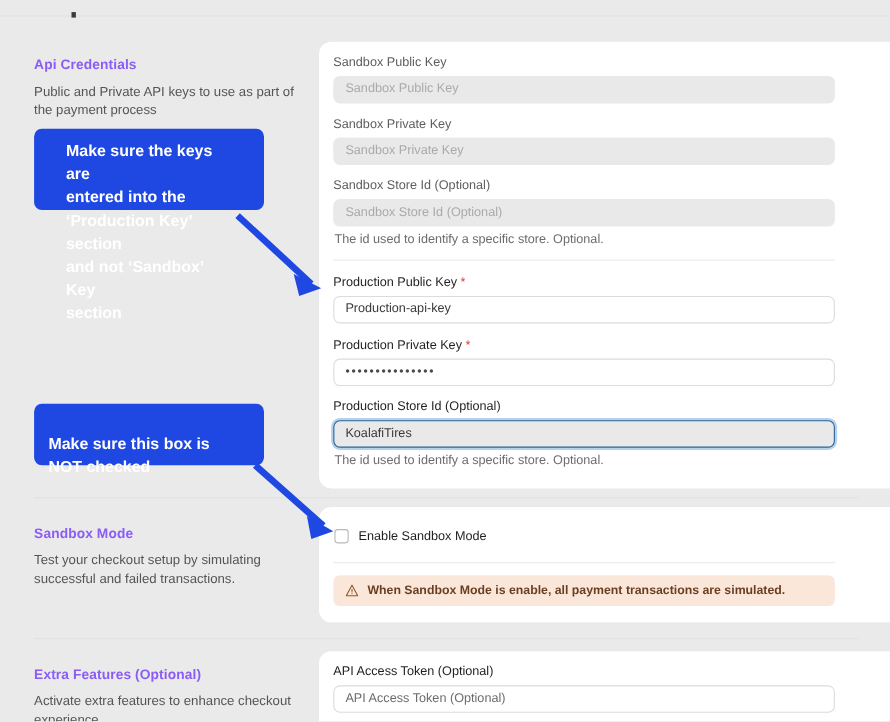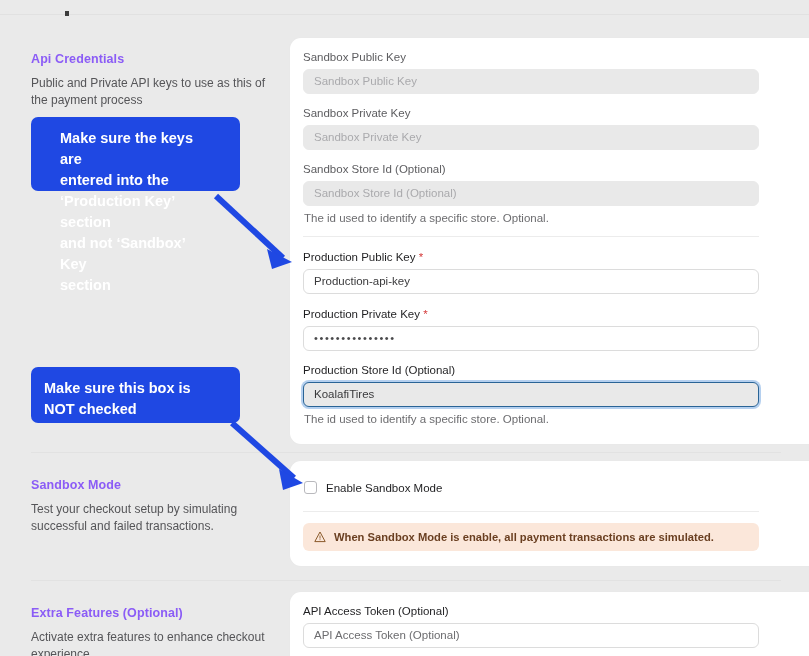--- a/index.html
+++ b/index.html
@@ -170,21 +170,21 @@
 <body>
 
 <div id="root">
 
   <div class="top-divider"></div>
   <div class="top-dot"></div>
 
   <div class="section" style="top:0;">
     <div class="sec-label" style="top:52px;">
       <p class="sec-title">Api Credentials</p>
-      <p class="sec-desc">Public and Private API keys to use as this of the payment process</p>
+      <p class="sec-desc">Public and Private API keys to use as part of the payment process</p>
     </div>
 
     <div class="card" style="top:38px; height:406px;">
 
       <div class="field" style="top:13px;">
         <span class="field-label">Sandbox Public Key</span>
         <div class="input disabled">Sandbox Public Key</div>
       </div>
 
       <div class="field" style="top:69px;">
@@ -273,21 +273,21 @@
 ‘Production Key’ section
 and not ‘Sandbox’ Key
 section</span>
   </div>
 
   <svg class="arrow-svg" style="left:0; top:0;" width="809" height="656">
     <path d="M216,196 L283,258" stroke="#1f48e3" stroke-width="6" fill="none" stroke-linecap="butt"></path>
     <path d="M292,262 L267,249 L272,269 Z" fill="#1f48e3"></path>
   </svg>
 
-  <div class="callout" style="left:31px; top:367px; width:209px; height:56px; padding:11px 13px;">
+  <div class="callout" style="left:31px; top:367px; width:209px; height:56px; padding:27px 13px;">
     <span class="callout-text">Make sure this box is
 NOT checked</span>
   </div>
 
   <svg class="arrow-svg" style="left:0; top:0;" width="809" height="656">
     <path d="M232,423 L294,478" stroke="#1f48e3" stroke-width="6" fill="none" stroke-linecap="butt"></path>
     <path d="M303,483 L279,469 L283,490 Z" fill="#1f48e3"></path>
   </svg>
 
 </div>

